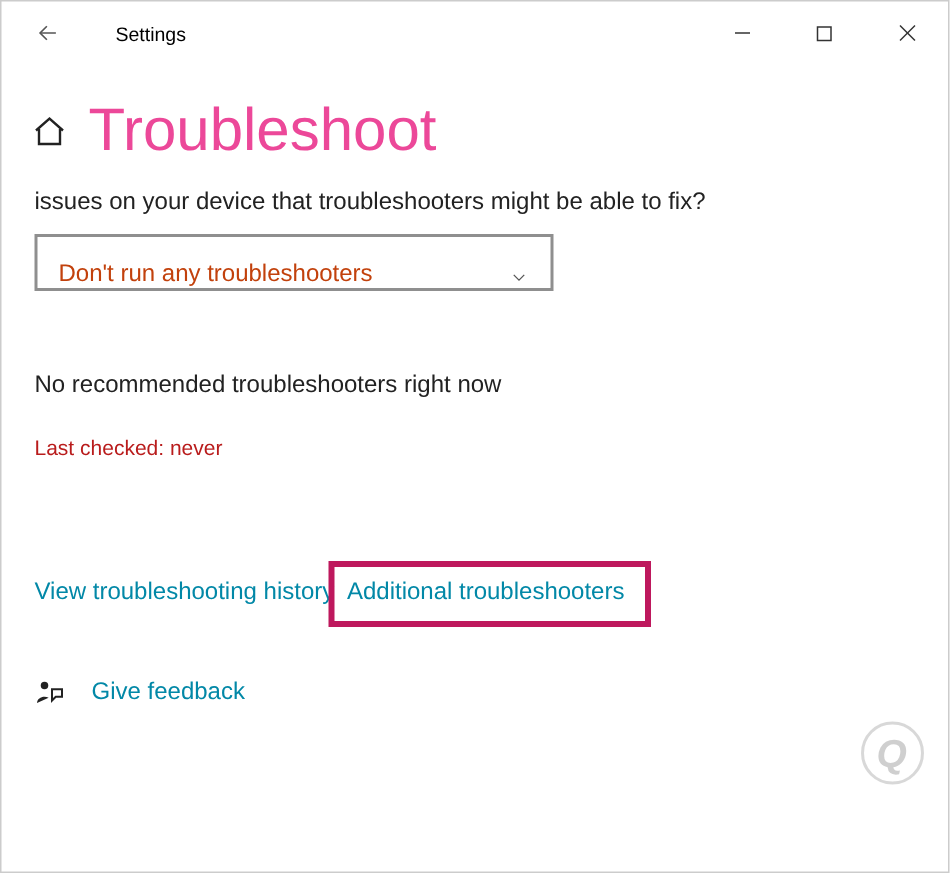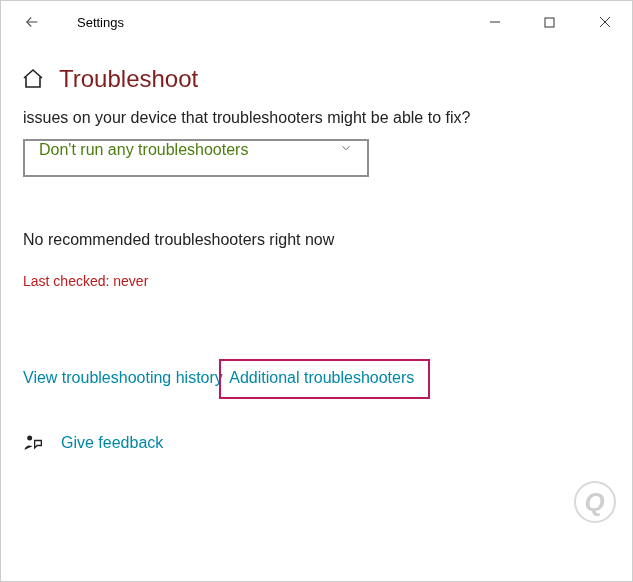--- a/index.html
+++ b/index.html
@@ -49,44 +49,44 @@
     display: flex;
     align-items: center;
     padding: 22px 20px 8px 20px;
   }
   .home-icon {
     width: 24px;
     height: 24px;
     color: #222;
   }
   .page-title {
-    font-size: 24px;
+    font-size: 40px;
     font-weight: 400;
     margin-left: 14px;
-    color: #7f1d1d;
+    color: #ec4899;
   }
   .content {
     padding: 6px 22px 0 22px;
   }
   .partial-text {
     font-size: 16px;
     color: #222;
     line-height: 1.4;
     margin-bottom: 10px;
   }
   .dropdown {
     width: 346px;
     height: 38px;
     border: 2px solid #8f8f8f;
     display: flex;
-    align-items: flex-start;
+    align-items: flex-end;
     padding: 0 14px;
     cursor: pointer;
     font-size: 16px;
-    color: #4d7c0f;
+    color: #c2410c;
     justify-content: space-between;
   }
   .chevron {
     color: #555;
   }
   .status-heading {
     margin-top: 54px;
     font-size: 16px;
     color: #222;
   }
@@ -98,21 +98,21 @@
   .link {
     color: #0288a7;
     font-size: 16px;
     cursor: pointer;
     display: inline-block;
   }
   .history-link { margin-top: 80px; }
   .additional-box {
     margin-top: 60px;
     display: inline-block;
-    border: 2px solid #be185d;
+    border: 4px solid #be185d;
     padding: 8px 14px 10px 8px;
     margin-left: -8px;
   }
   .help-row {
     display: flex;
     align-items: center;
     margin-top: 34px;
     cursor: pointer;
   }
   .help-row + .help-row { margin-top: 16px; flex-direction: column; }

